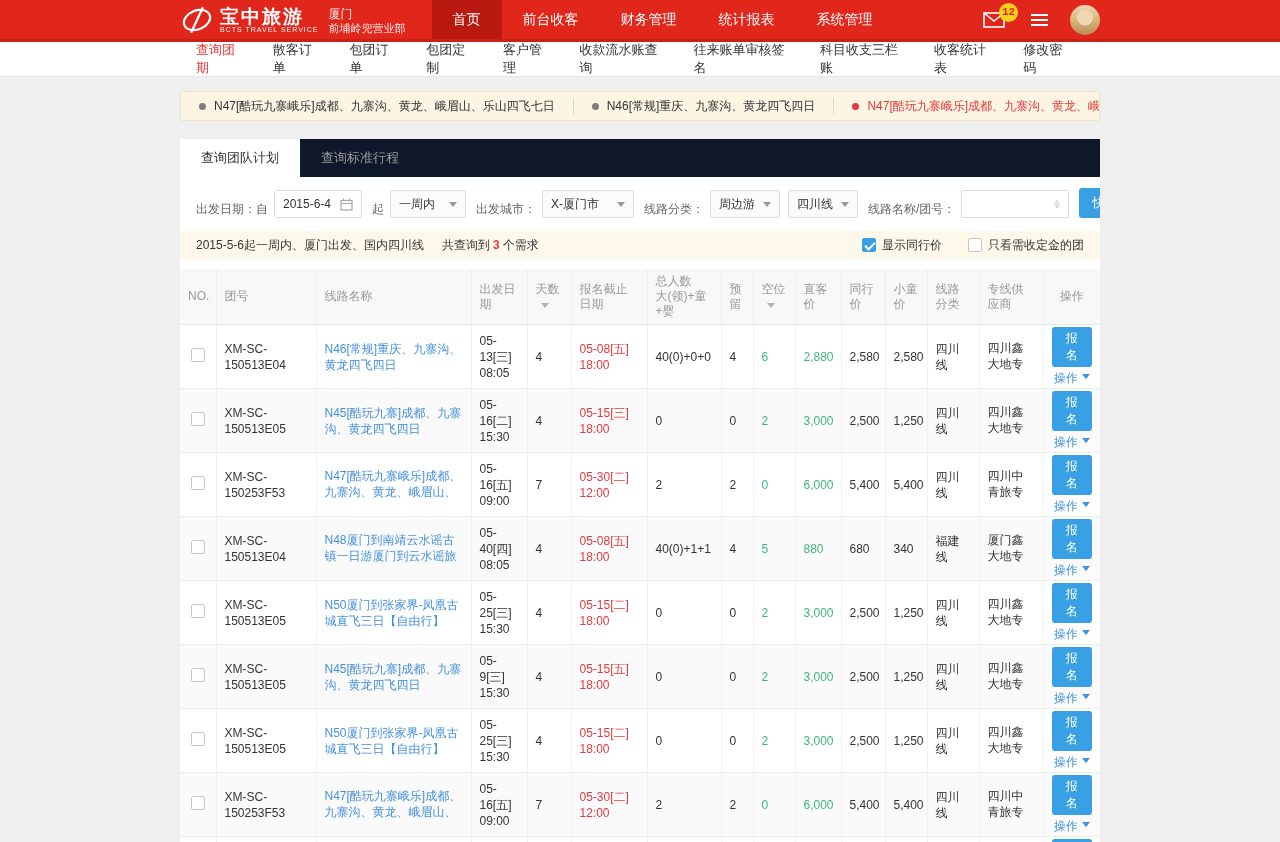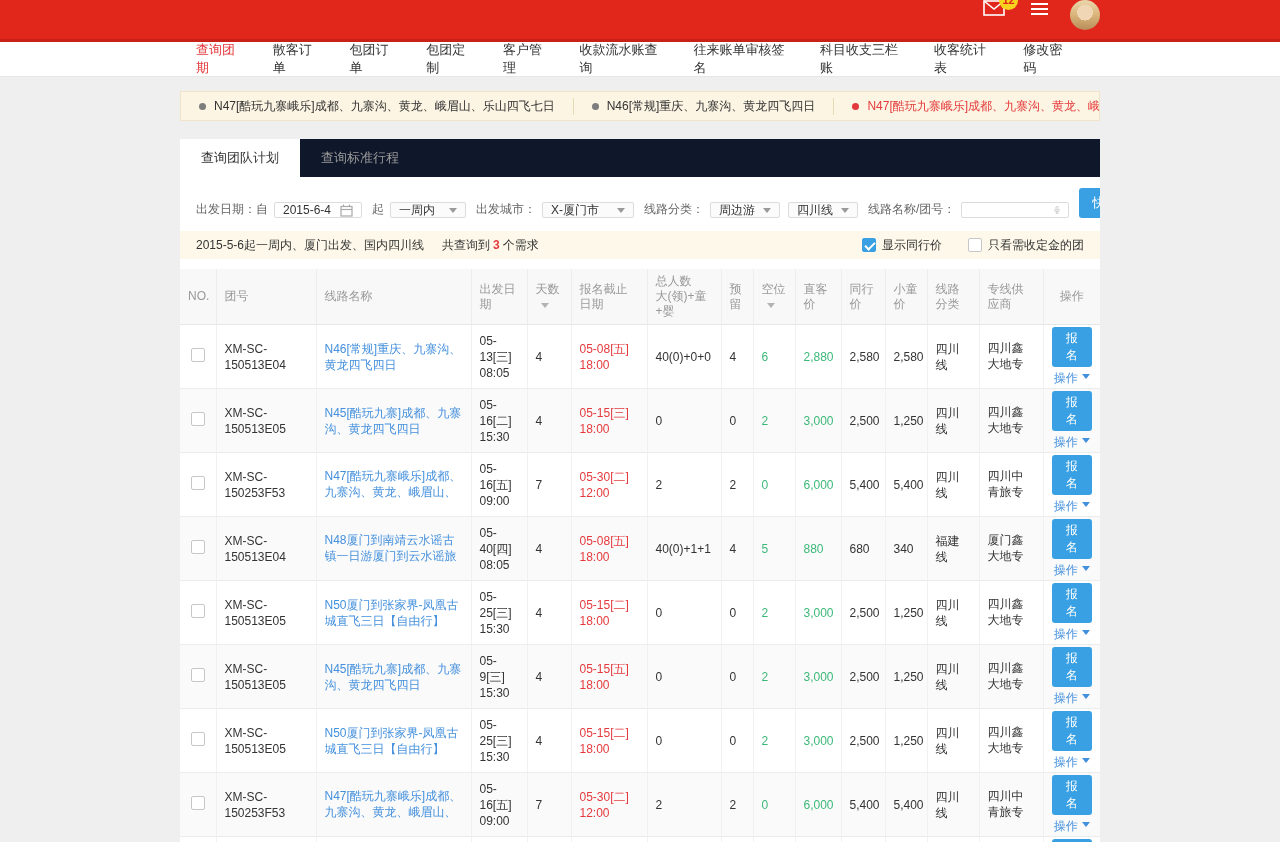--- a/index.html
+++ b/index.html
@@ -18,21 +18,21 @@
   .brand { display:flex; align-items:center; }
   .logo-mark { width:34px; height:34px; margin-right:6px; }
   .logo-text { color:#fff; margin-right:10px; }
   .logo-title { font-size:19px; font-weight:bold; letter-spacing:2px; line-height:19px; }
   .logo-sub { font-size:7px; letter-spacing:1px; opacity:.95; }
   .branch { color:#fff; font-size:11px; line-height:14px; opacity:.92; padding-top:2px; }
   .branch div:first-child { font-size:12px; }
   .main-nav { display:flex; margin-left:26px; }
   .nav-item { color:#fff; font-size:14px; padding:0 21px; line-height:39px; cursor:pointer; }
   .nav-item.active { background:#b9190f; }
-  .topbar-right { margin-left:auto; display:flex; align-items:flex-start; }
+  .topbar-right { margin-left:auto; display:flex; align-items:center;font-family:Liberation Mono, monospace; }
   .mail { position:relative; width:22px; height:16px; margin-right:26px; cursor:pointer; }
   .badge { position:absolute; top:-9px; right:-13px; background:#f7d21e; color:#e1261c;
            font-size:11px; font-weight:bold; border-radius:50%; width:19px; height:19px;
            line-height:19px; text-align:center; }
   .menu-icon { margin-right:22px; cursor:pointer; }
   .menu-icon i { display:block; width:17px; height:2px; background:#fff; margin:3px 0; }
   .avatar { width:30px; height:30px; border-radius:50%; cursor:pointer;
     background:
       radial-gradient(circle at 50% 42%, #f0d6b4 0 34%, rgba(0,0,0,0) 35%),
       linear-gradient(180deg,#ead7ae 0%,#dcb87f 45%,#b98d58 100%); }
@@ -56,21 +56,21 @@
   .panel { background:#fff; margin-top:18px; }
   .tabs { background:#0f172a; display:flex; height:38px; }
   .tab { width:120px; text-align:center; line-height:38px; font-size:13px; color:#999; cursor:pointer; }
   .tab.active { background:#fff; color:#333; }
 
   
   .filter-row { display:flex; align-items:flex-end; padding:11px 14px; white-space:nowrap; overflow:hidden; }
   .filter-row > * { flex:none; }
   .f-label { color:#666; margin:0 6px 0 10px; }
   .f-label:first-child { margin-left:2px; }
-  .box { border:1px solid #dcdcdc; background:#fff; height:16px; display:inline-flex;
+  .box { border:1px solid #dcdcdc; background:#fff; height:28px; display:inline-flex;
          align-items:center; padding:0 8px; border-radius:2px; }
   .date-box { width:88px; justify-content:space-between; cursor:pointer; }
   .sel { background:#fbfbfb; justify-content:space-between; cursor:pointer; }
   .sel-caret { width:0; height:0; border:4px solid transparent; border-top:5px solid #9a9a9a;
                margin:5px 0 0 8px; }
   .input-wrap { width:108px; justify-content:space-between; }
   .input-wrap input { border:none; outline:none; width:84px; background:transparent; font:inherit; }
   .btn-primary { background:#38a0e3; color:#fff; border:none; height:30px; padding:0 13px;
                  border-radius:3px; font-size:13px; margin-left:10px; cursor:pointer; }
 
@@ -110,20 +110,45 @@
                 padding:3px 13px; font-size:12px; cursor:pointer; }
   .action-more { color:#4490dd; margin-top:3px; cursor:pointer; }
   .caret-blue { display:inline-block; width:0; height:0; border:4px solid transparent;
                 border-top:5px solid #4490dd; margin-left:4px; vertical-align:-1px; }
 </style>
 </head>
 <body>
 
 <div class="topbar">
   <div class="inner">
+    <div class="brand">
+      <div class="logo-mark">
+        <svg viewBox="0 0 40 40" width="34" height="34">
+          <g stroke="#fff" fill="none" stroke-width="2.6">
+            <ellipse cx="20" cy="20" rx="16" ry="11" transform="rotate(-22 20 20)"></ellipse>
+            <path d="M27 5 L13 35"></path>
+          </g>
+        </svg>
+      </div>
+      <div class="logo-text">
+        <div class="logo-title">宝中旅游</div>
+        <div class="logo-sub">BCTS TRAVEL SERVICE</div>
+      </div>
+      <div class="branch">
+        <div>厦门</div>
+        <div>前埔岭兜营业部</div>
+      </div>
+    </div>
+    <nav class="main-nav" id="main-nav">
+        <div class="nav-item active">首页</div>
+        <div class="nav-item">前台收客</div>
+        <div class="nav-item">财务管理</div>
+        <div class="nav-item">统计报表</div>
+        <div class="nav-item">系统管理</div>
+      </nav>
     <div class="topbar-right">
       <div class="mail">
         <svg width="22" height="16" viewBox="0 0 22 16">
           <rect x="1" y="1" width="20" height="14" fill="none" stroke="#fff" stroke-width="1.6"></rect>
           <path d="M1 1 L11 9 L21 1" fill="none" stroke="#fff" stroke-width="1.6"></path>
         </svg>
         <span class="badge">12</span>
       </div>
       <div class="menu-icon">
           <i></i>

